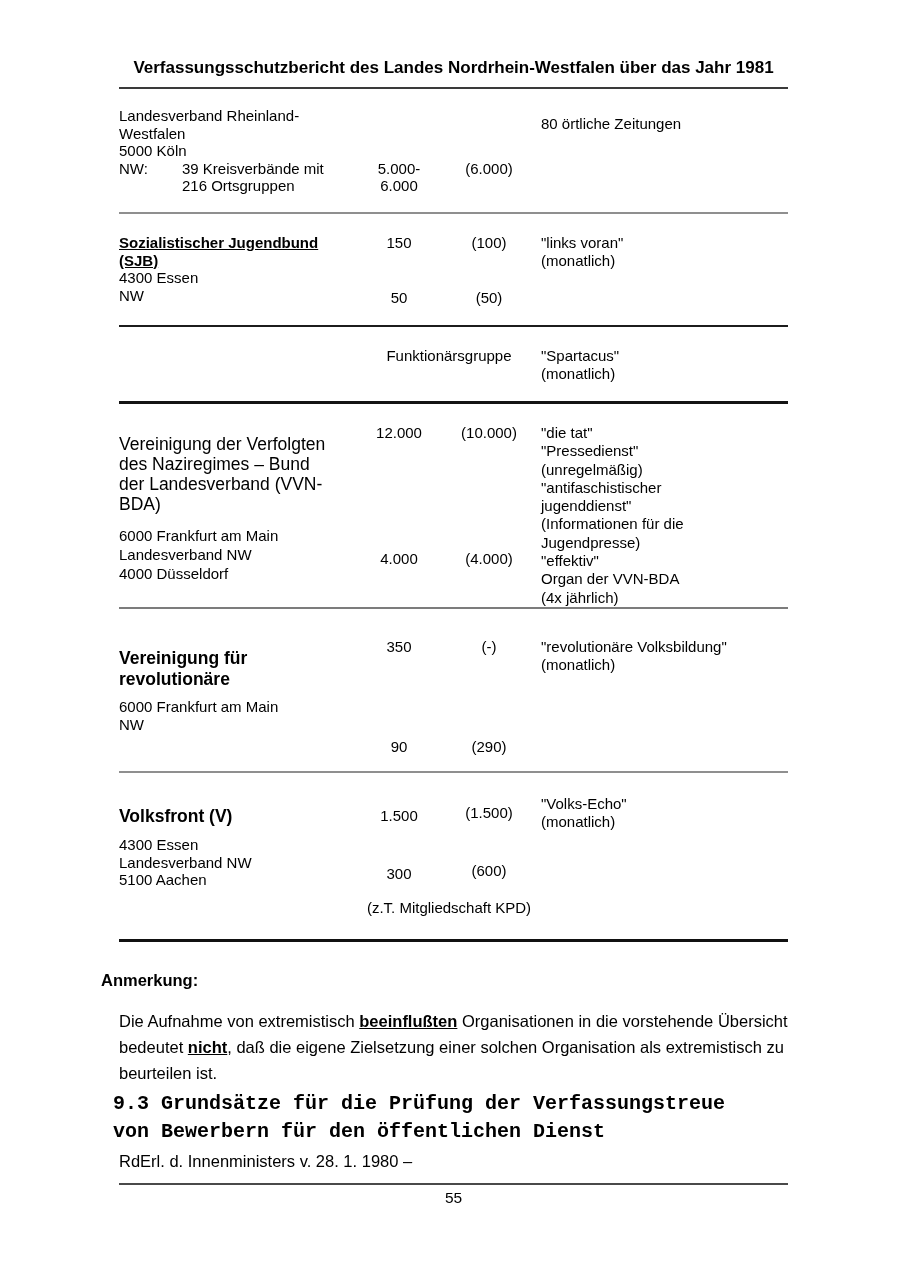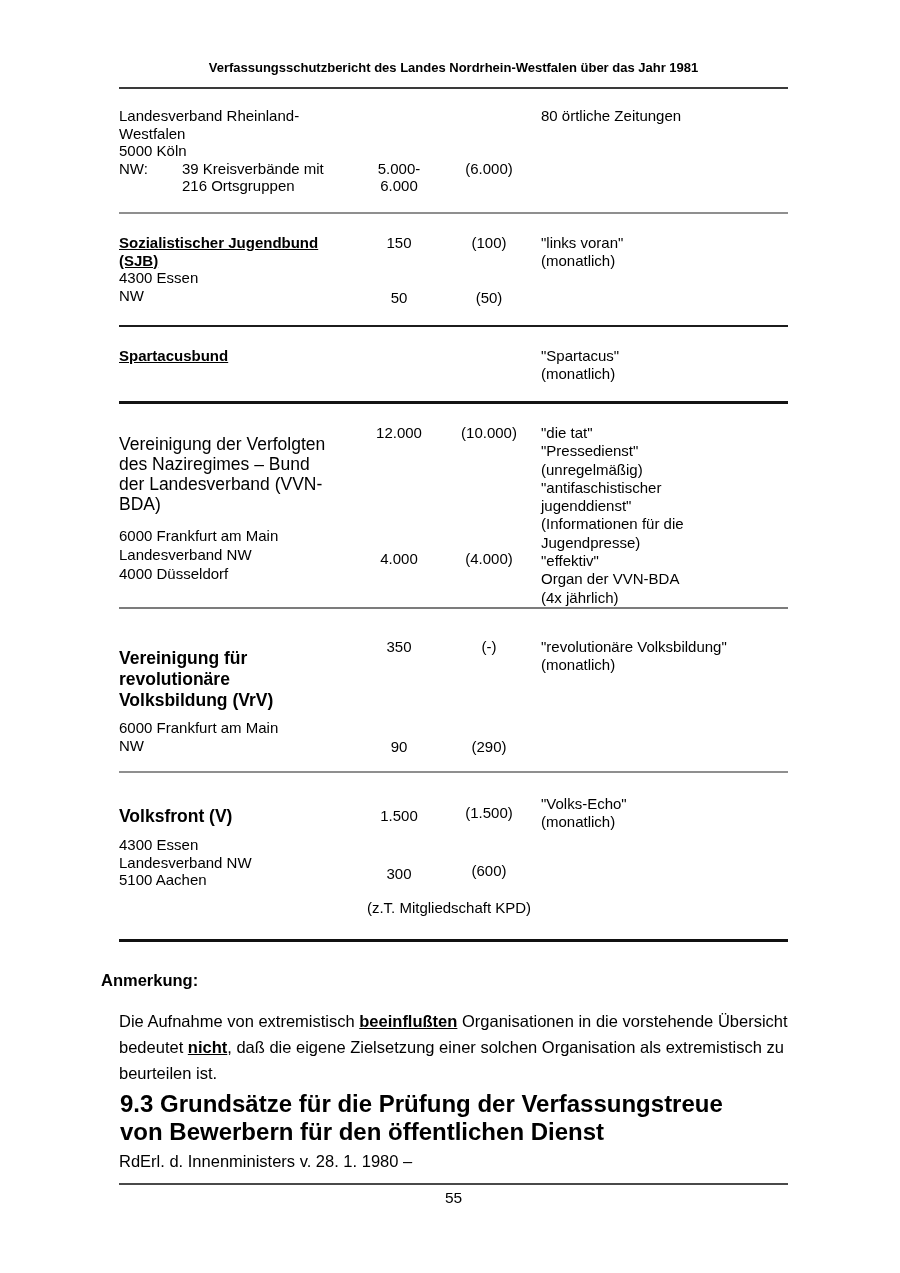--- a/index.html
+++ b/index.html
@@ -1,20 +1,20 @@
 <!DOCTYPE html>
 <html lang="de"><head>
 <meta charset="utf-8">
 <style>
   html,body{margin:0;padding:0;background:#ffffff;}
   body{width:900px;height:1273px;position:relative;font-family:"Liberation Sans","DejaVu Sans",sans-serif;color:#000;}
   .doc{position:absolute;inset:0;background:#fff;overflow:hidden;}
 
   .header{position:absolute;left:119px;top:60px;width:669px;text-align:center;
-          font-size:13px;font-weight:bold;line-height:16px;}
+          font-size:17px;font-weight:bold;line-height:16px;}
 
   .rule{position:absolute;left:119px;width:669px;}
   .rl-med{height:2px;background:#3a3a3a;}
   .rl-thin{height:1.5px;background:#8f8f8f;}
   .rl-dark2{height:2px;background:#1c1c1c;}
   .rl-dark25{height:2.5px;background:#141414;}
   .rl-gray2{height:2px;background:#7c7c7c;}
   .rl-dark3{height:3px;background:#111;}
   .rl-foot{height:1.5px;background:#4a4a4a;}
 
@@ -31,21 +31,21 @@
   .pubs183 div{line-height:18.3px;}
 
   .row6{grid-template-rows:auto auto;}
   .row6 .c1{grid-row:1/3;grid-column:1;}
   .row6 .c4{grid-row:1/3;grid-column:4;}
   .kpd{grid-column:2/4;grid-row:2;text-align:center;margin-top:17px;}
   .centernote{grid-column:2/4;text-align:center;}
 
   .note-label{position:absolute;left:101px;top:971px;font-size:16.5px;font-weight:bold;}
   .para{position:absolute;left:119px;top:1008px;width:676px;font-size:16.5px;line-height:26px;}
-  .h93{position:absolute;left:120px;top:1090px;width:645px;font-size:24px;line-height:28px;font-weight:bold;}
+  .h93{position:absolute;left:113px;top:1090px;width:645px;font-size:20px;line-height:28px;font-weight:bold;font-family:Liberation Mono, monospace;}
   .rderl{position:absolute;left:119px;top:1151px;font-size:16.5px;line-height:20px;}
   .pagenum{position:absolute;left:119px;top:1189px;width:669px;text-align:center;font-size:15.5px;}
 </style>
 </head>
 <body>
 
 <div class="doc">
 
   <div class="header">Verfassungsschutzbericht des Landes Nordrhein-Westfalen über das Jahr 1981</div>
   <div class="rule rl-med" style="top:87px"></div>
@@ -63,21 +63,21 @@
         </div>
       </div>
     </div>
     <div class="c2" style="margin-top:56.5px">
       <div>5.000-</div>
       <div>6.000</div>
     </div>
     <div class="c3" style="margin-top:56.5px">
       <div>(6.000)</div>
     </div>
-    <div class="c4" style="margin-top:4px">
+    <div class="c4" style="margin-top:12px">
       <div>80 örtliche Zeitungen</div>
     </div>
   </div>
 
   <div class="rule rl-thin" style="top:212px"></div>
 
   <div class="row t15" style="top:232px">
     <div class="c1" style="margin-top:2px">
       <div class="b">Sozialistischer Jugendbund</div>
       <div class="b">(SJB)</div>
@@ -94,23 +94,21 @@
     </div>
     <div class="c4" style="margin-top:2px">
       <div>"links voran"</div>
       <div>(monatlich)</div>
     </div>
   </div>
 
   <div class="rule rl-dark2" style="top:325px"></div>
 
   <div class="row t15" style="top:343px">
-    <div class="c1" style="margin-top:4px">
-      <div class="b">Spartacusbund</div>
-    </div>
+    <div class="centernote" style="margin-top:4px">Funktionärsgruppe</div>
     <div class="c4" style="margin-top:4px;grid-column:4">
       <div>"Spartacus"</div>
       <div>(monatlich)</div>
     </div>
   </div>
 
   <div class="rule rl-dark25" style="top:401px"></div>
 
   <div class="row t15" style="top:420px">
     <div class="c1">
@@ -148,21 +146,20 @@
     </div>
   </div>
 
   <div class="rule rl-gray2" style="top:607px"></div>
 
   <div class="row t15" style="top:634px">
     <div class="c1">
       <div class="name17b" style="margin-top:14px">
         <div>Vereinigung für</div>
         <div>revolutionäre</div>
-        <div>Volksbildung (VrV)</div>
       </div>
       <div style="margin-top:8px;line-height:18px">
         <div>6000 Frankfurt am Main</div>
         <div>NW</div>
       </div>
     </div>
     <div class="c2" style="margin-top:4px">
       <div>350</div>
       <div style="margin-top:82px">90</div>
     </div>

